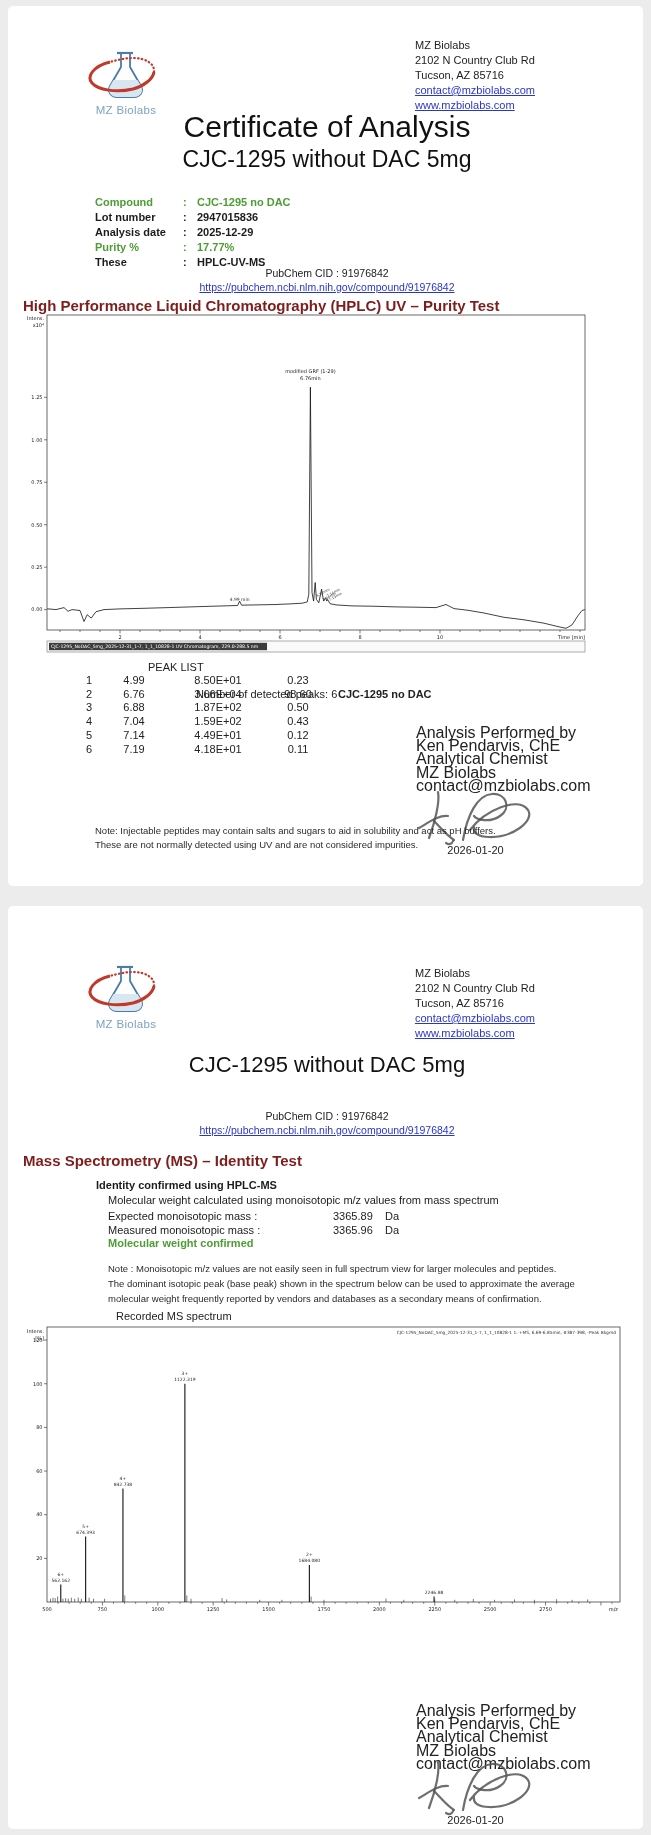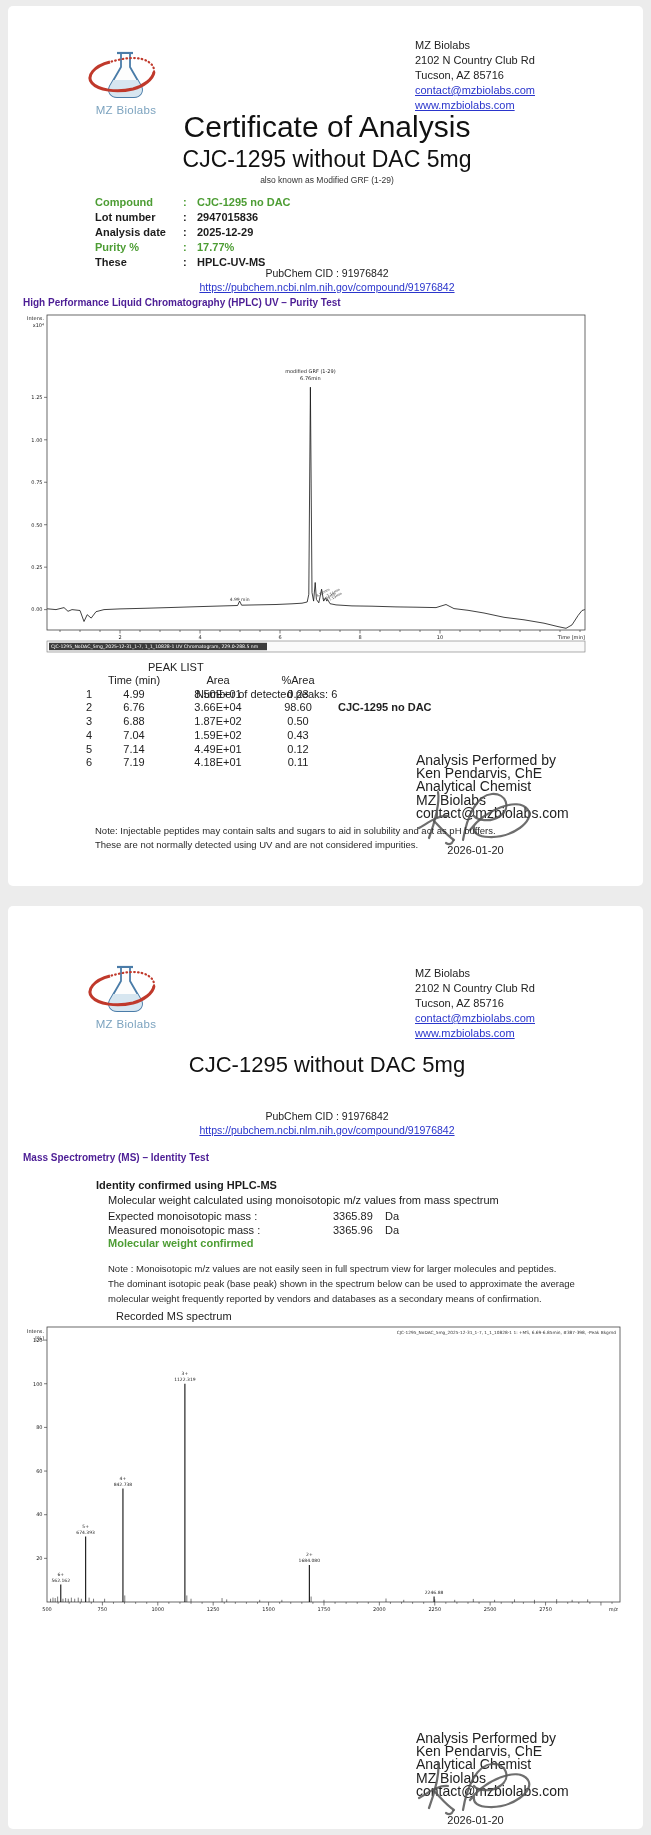--- a/index.html
+++ b/index.html
@@ -16,30 +16,30 @@
   .logo-caption{font-size:11.5px;color:#7ca3bf;letter-spacing:.3px;text-align:center;width:84px;}
   .doc-title{font-size:30px;color:#111;}
   .product-title{font-size:23px;color:#111;}
   .product-title2{font-size:22px;color:#111;}
   .alias{font-size:8.5px;color:#333;}
   .info-row{font-size:11px;font-weight:bold;line-height:15px;}
   .info-row .ilabel{display:inline-block;width:88px;}
   .info-row .icolon{display:inline-block;width:14px;}
   .green{color:#4d9d34;}
   .pubchem{font-size:10.5px;color:#222;}
-  .section-title{font-size:10px;font-weight:bold;color:#4c1d95;}
+  .section-title{font-size:15px;font-weight:bold;color:#7f1d1d;}
   .pl-head{font-size:11px;color:#222;}
   .prow{display:flex;font-size:11px;line-height:13.7px;color:#222;}
   .pc{display:inline-block;text-align:center;}
   .pn{width:22px;}
   .pt{width:68px;}
   .pa{width:100px;}
   .pp{width:60px;}
   .pnote{padding-left:10px;text-align:left;font-weight:bold;white-space:nowrap;}
-  .analyst{font-size:14px;line-height:13.2px;color:#222;margin-top:28px;}
+  .analyst{font-size:16px;line-height:13.2px;color:#222;}
   .sigdate{font-size:11px;color:#222;text-align:center;width:125px;}
   .note{font-size:9.5px;line-height:14px;color:#2a2a2a;}
   .note2{font-size:9.5px;line-height:15px;color:#2a2a2a;}
   .ident-head{font-size:11px;font-weight:bold;}
   .ident-line{font-size:11px;}
   .mass-row{font-size:11px;line-height:14px;}
   .mass-row .mlabel{display:inline-block;width:225px;}
   .mass-row .mval{display:inline-block;width:52px;}
   .confirmed{font-size:11px;font-weight:bold;}
   .spec-cap{font-size:11px;color:#222;}
@@ -62,21 +62,20 @@
   <div class="abs addr" style="left:407px;top:32px;">
     <div>MZ Biolabs</div>
     <div>2102 N Country Club Rd</div>
     <div>Tucson, AZ 85716</div>
     <a href="#" class="link">contact@mzbiolabs.com</a>
     <a href="#" class="link">www.mzbiolabs.com</a>
   </div>
 
   <div class="abs center doc-title" style="top:104px;">Certificate of Analysis</div>
   <div class="abs center product-title" style="top:140px;">CJC-1295 without DAC  5mg</div>
-  <div class="abs center alias" style="top:169px;">also known as Modified GRF (1-29)</div>
 
   <div class="abs" style="left:87px;top:189px;">
     <div class="info-row green">
       <span class="ilabel">Compound</span><span class="icolon">:</span><span>CJC-1295 no DAC</span>
     </div>
     <div class="info-row">
       <span class="ilabel">Lot number</span><span class="icolon">:</span><span>2947015836</span>
     </div>
     <div class="info-row">
       <span class="ilabel">Analysis date</span><span class="icolon">:</span><span>2025-12-29</span>
@@ -155,26 +154,20 @@
         <rect x="25" y="332" width="538" height="11" fill="#fafafa" stroke="#777" stroke-width="0.6"></rect>
         <rect x="27" y="333.8" width="218" height="7.4" fill="#3d3d3d"></rect>
         <text x="29" y="339.4" font-size="4.6" fill="#fff" font-family="&quot;DejaVu Sans&quot;, sans-serif">CJC-1295_NoDAC_5mg_2025-12-31_1-7, 1_1_10828-1  UV Chromatogram, 229.0-288.5 nm</text>
       </svg>
   </div>
 
   <div class="abs pl-head" style="left:112px;top:655px;padding-left:28px;">PEAK LIST</div>
   <div class="abs pl-head" style="left:188px;top:682px;">Number of detected peaks: 6</div>
 
   <div class="abs" style="left:70px;top:668px;">
-    <div class="prow">
-      <span class="pc pn"></span>
-      <span class="pc pt">Time (min)</span>
-      <span class="pc pa">Area</span>
-      <span class="pc pp">%Area</span>
-    </div>
     <div class="prow">
       <span class="pc pn">1</span>
         <span class="pc pt">4.99</span>
         <span class="pc pa">8.50E+01</span>
         <span class="pc pp">0.23</span>
         <span class="pc pnote"></span>
     </div>
     <div class="prow green">
       <span class="pc pn" style="color:#222">2</span>
         <span class="pc pt">6.76</span>

